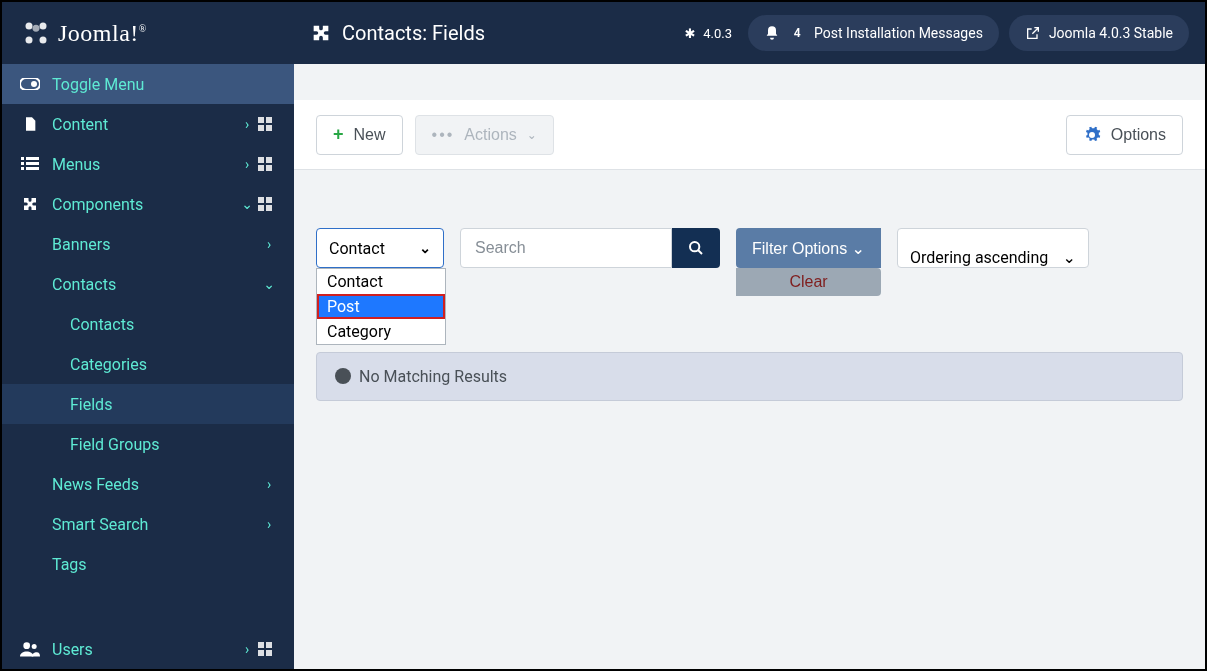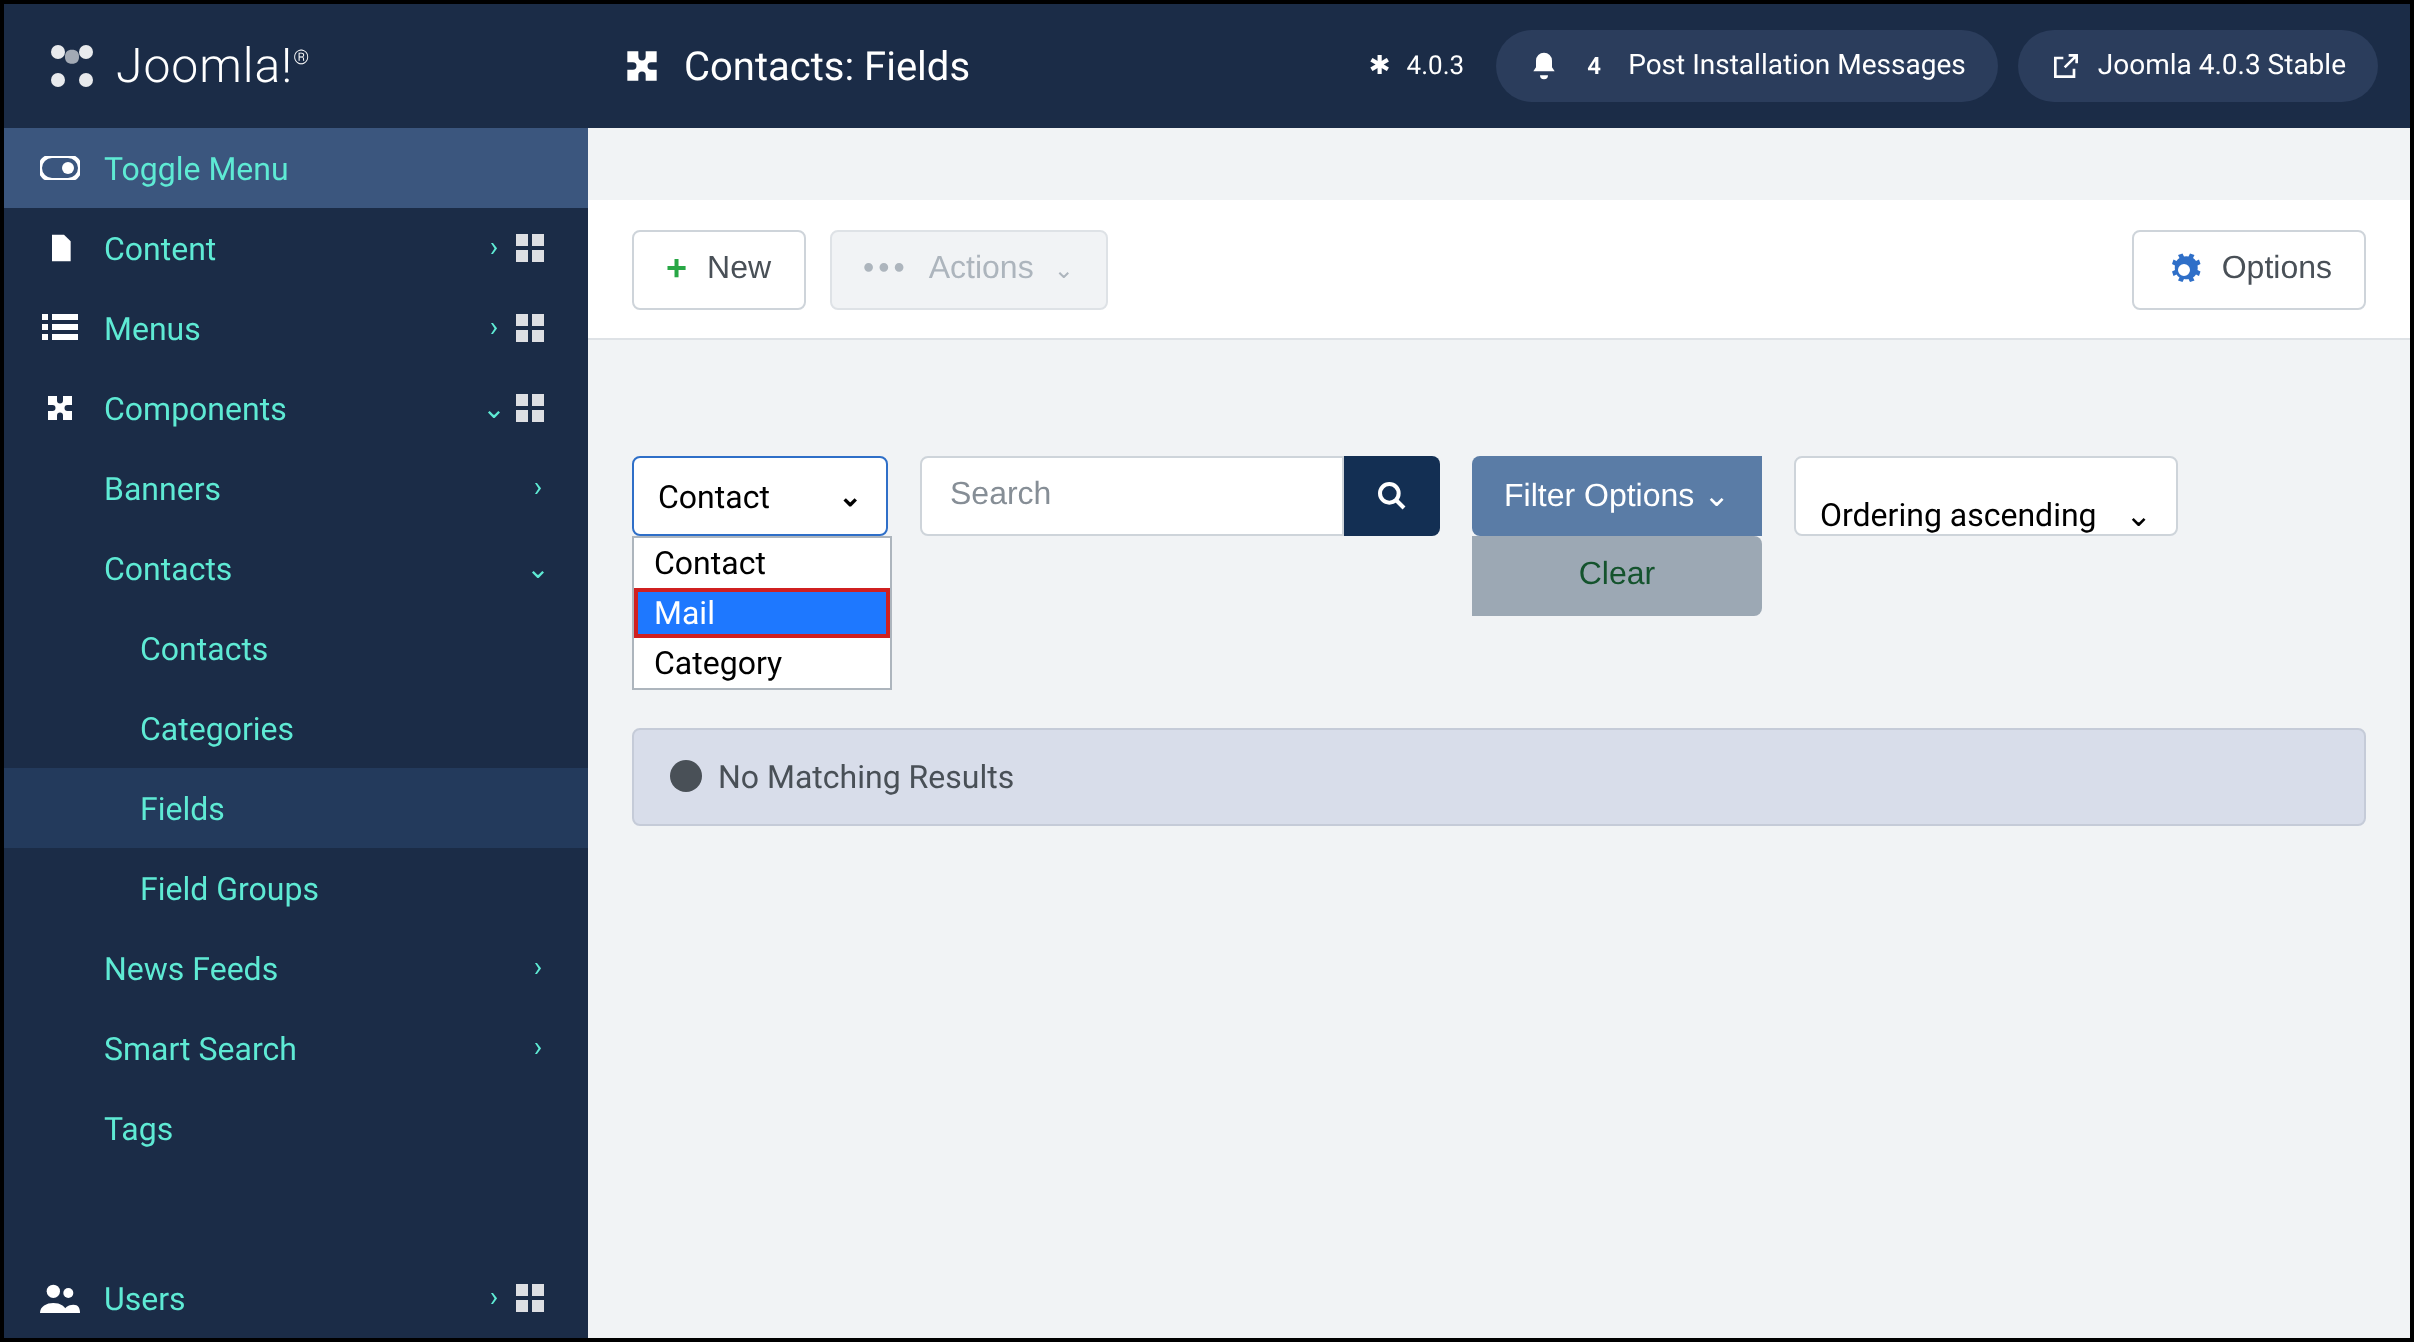--- a/index.html
+++ b/index.html
@@ -1,21 +1,21 @@
 <!DOCTYPE html>
 <html><head>
 <meta charset="utf-8">
 <style>
 * { box-sizing: border-box; margin: 0; padding: 0; }
 body { font-family: -apple-system, BlinkMacSystemFont, "Segoe UI", Roboto, sans-serif; font-size: 14px; background: #000; width: 1207px; height: 671px; overflow: hidden; }
 .app { display: flex; height: 671px; border: 2px solid #000; }
 
 
 .sidebar { width: 292px; background: #1b2c47; color: #fff; display: flex; flex-direction: column; }
-.brand { display: flex; align-items: center; gap: 8px; padding: 0 20px; height: 62px; background: #1b2c47; }
+.brand { display: flex; align-items: center; gap: 8px; padding: 0 20px; height: 62px; background: #1b2c47; font-family: Liberation Serif, serif; }
 .brand-logo { display: inline-flex; }
 .brand-text { font-size: 24px; font-weight: 300; letter-spacing: 0.5px; }
 .sup { font-size: 10px; vertical-align: super; }
 
 .nav-item { display: flex; align-items: center; height: 40px; padding: 0 14px 0 18px; cursor: pointer; font-size: 16px; color: #5eead4; }
 .nav-item.toggle { background: #3b567e; }
 .nav-item .icon { width: 20px; margin-right: 12px; display: inline-flex; align-items: center; justify-content: center; }
 .nav-item .spacer { flex: 1; }
 .nav-item .chevron { width: 22px; text-align: center; font-size: 14px; }
 .nav-item .grid-icon { width: 22px; text-align: center; font-size: 12px; opacity: 0.85; }
@@ -45,21 +45,21 @@
 .select-btn .chev { font-size: 14px; font-weight: bold; }
 .dropdown { position: absolute; top: 40px; left: 0; width: 130px; background: #fff; border: 1px solid #adb5bd; z-index: 5; }
 .dropdown .opt { padding: 3px 10px; font-size: 16px; cursor: pointer; }
 .dropdown .opt.hl { background: #1e78ff; color: #fff; border: 2px solid #d02020; padding: 1px 8px; }
 
 .search-group { display: flex; }
 .search-input { width: 212px; height: 40px; padding: 0 14px; border: 1px solid #ced4da; border-radius: 4px 0 0 4px; font-size: 16px; }
 .search-input::placeholder { color: #868e96; }
 .search-btn { width: 48px; height: 40px; border: none; background: #132f53; color: #fff; border-radius: 0 4px 4px 0; cursor: pointer; }
 .filter-opts-btn { height: 40px; padding: 0 16px; border: none; background: #5a7ca6; color: #fff; font-size: 16px; border-radius: 4px 0 0 4px; cursor: pointer; }
-.clear-btn { height: 40px; padding: 0 16px; border: none; background: #9ca8b4; color: #14532d; font-size: 16px; border-radius: 0 4px 4px 0; cursor: pointer; }
+.clear-btn { height: 28px; padding: 0 16px; border: none; background: #9ca8b4; color: #7f1d1d; font-size: 16px; border-radius: 0 4px 4px 0; cursor: pointer; }
 .filter-group { display: flex; flex-direction: column; }
 .order-select { height: 40px; padding: 0 12px; border: 1px solid #ced4da; border-radius: 4px; background: #fff; font-size: 16px; min-width: 192px; display: inline-flex; align-items: flex-end; justify-content: space-between; cursor: pointer; }
 
 .results { margin: 20px 22px 0 22px; background: #d8ddea; border: 1px solid #c5cbd8; border-radius: 4px; padding: 14px 18px; font-size: 16px; color: #495057; }
 .results .info-icon { display: inline-block; width: 16px; height: 16px; border-radius: 50%; background: #495057; margin-right: 8px; vertical-align: -2px; }
 
 svg { display: block; }
 </style>
 </head>
 <body>
@@ -270,21 +270,21 @@
     </div>
 
     <div class="filter-row">
       <div class="select-wrap">
         <div class="select-btn">
           <span>Contact</span>
           <span class="chev">⌄</span>
         </div>
         <div class="dropdown">
           <div class="opt">Contact</div>
-          <div class="opt hl">Mail</div>
+          <div class="opt hl">Post</div>
           <div class="opt">Category</div>
         </div>
       </div>
 
       <div class="search-group">
         <input class="search-input" placeholder="Search" style="">
         <button class="search-btn">
           <span>
             <svg width="16" height="16" viewBox="0 0 24 24" fill="none" stroke="#fff" stroke-width="3" style="margin:auto">
                 <circle cx="10" cy="10" r="7"></circle>

